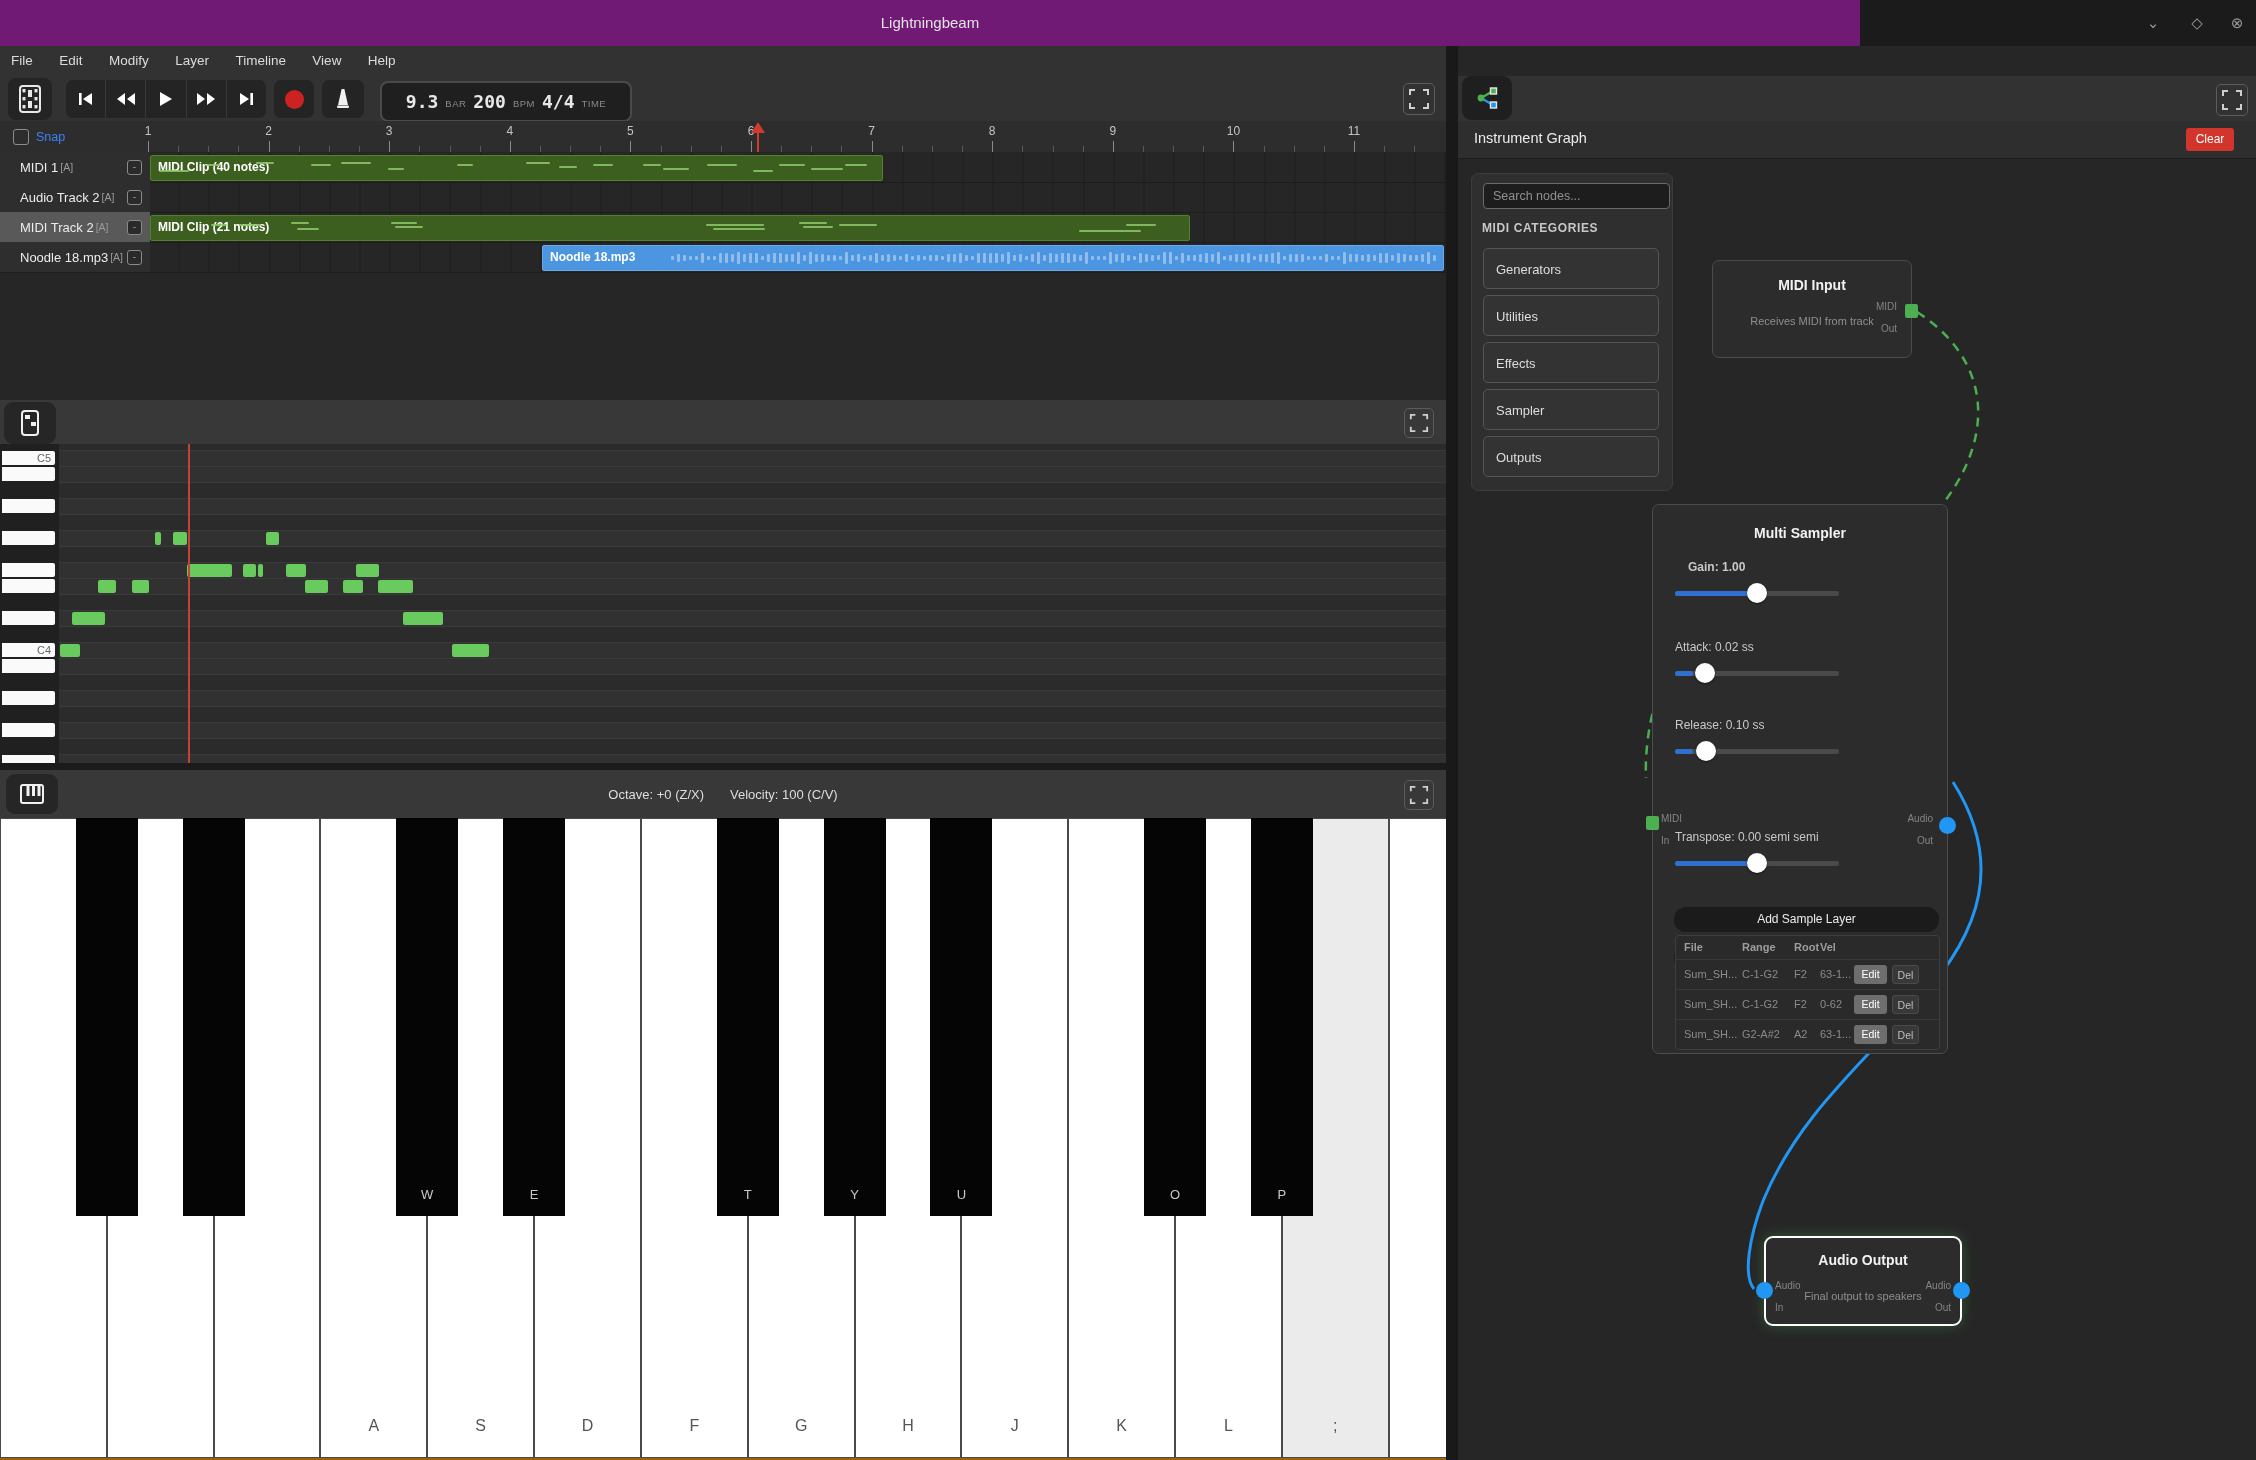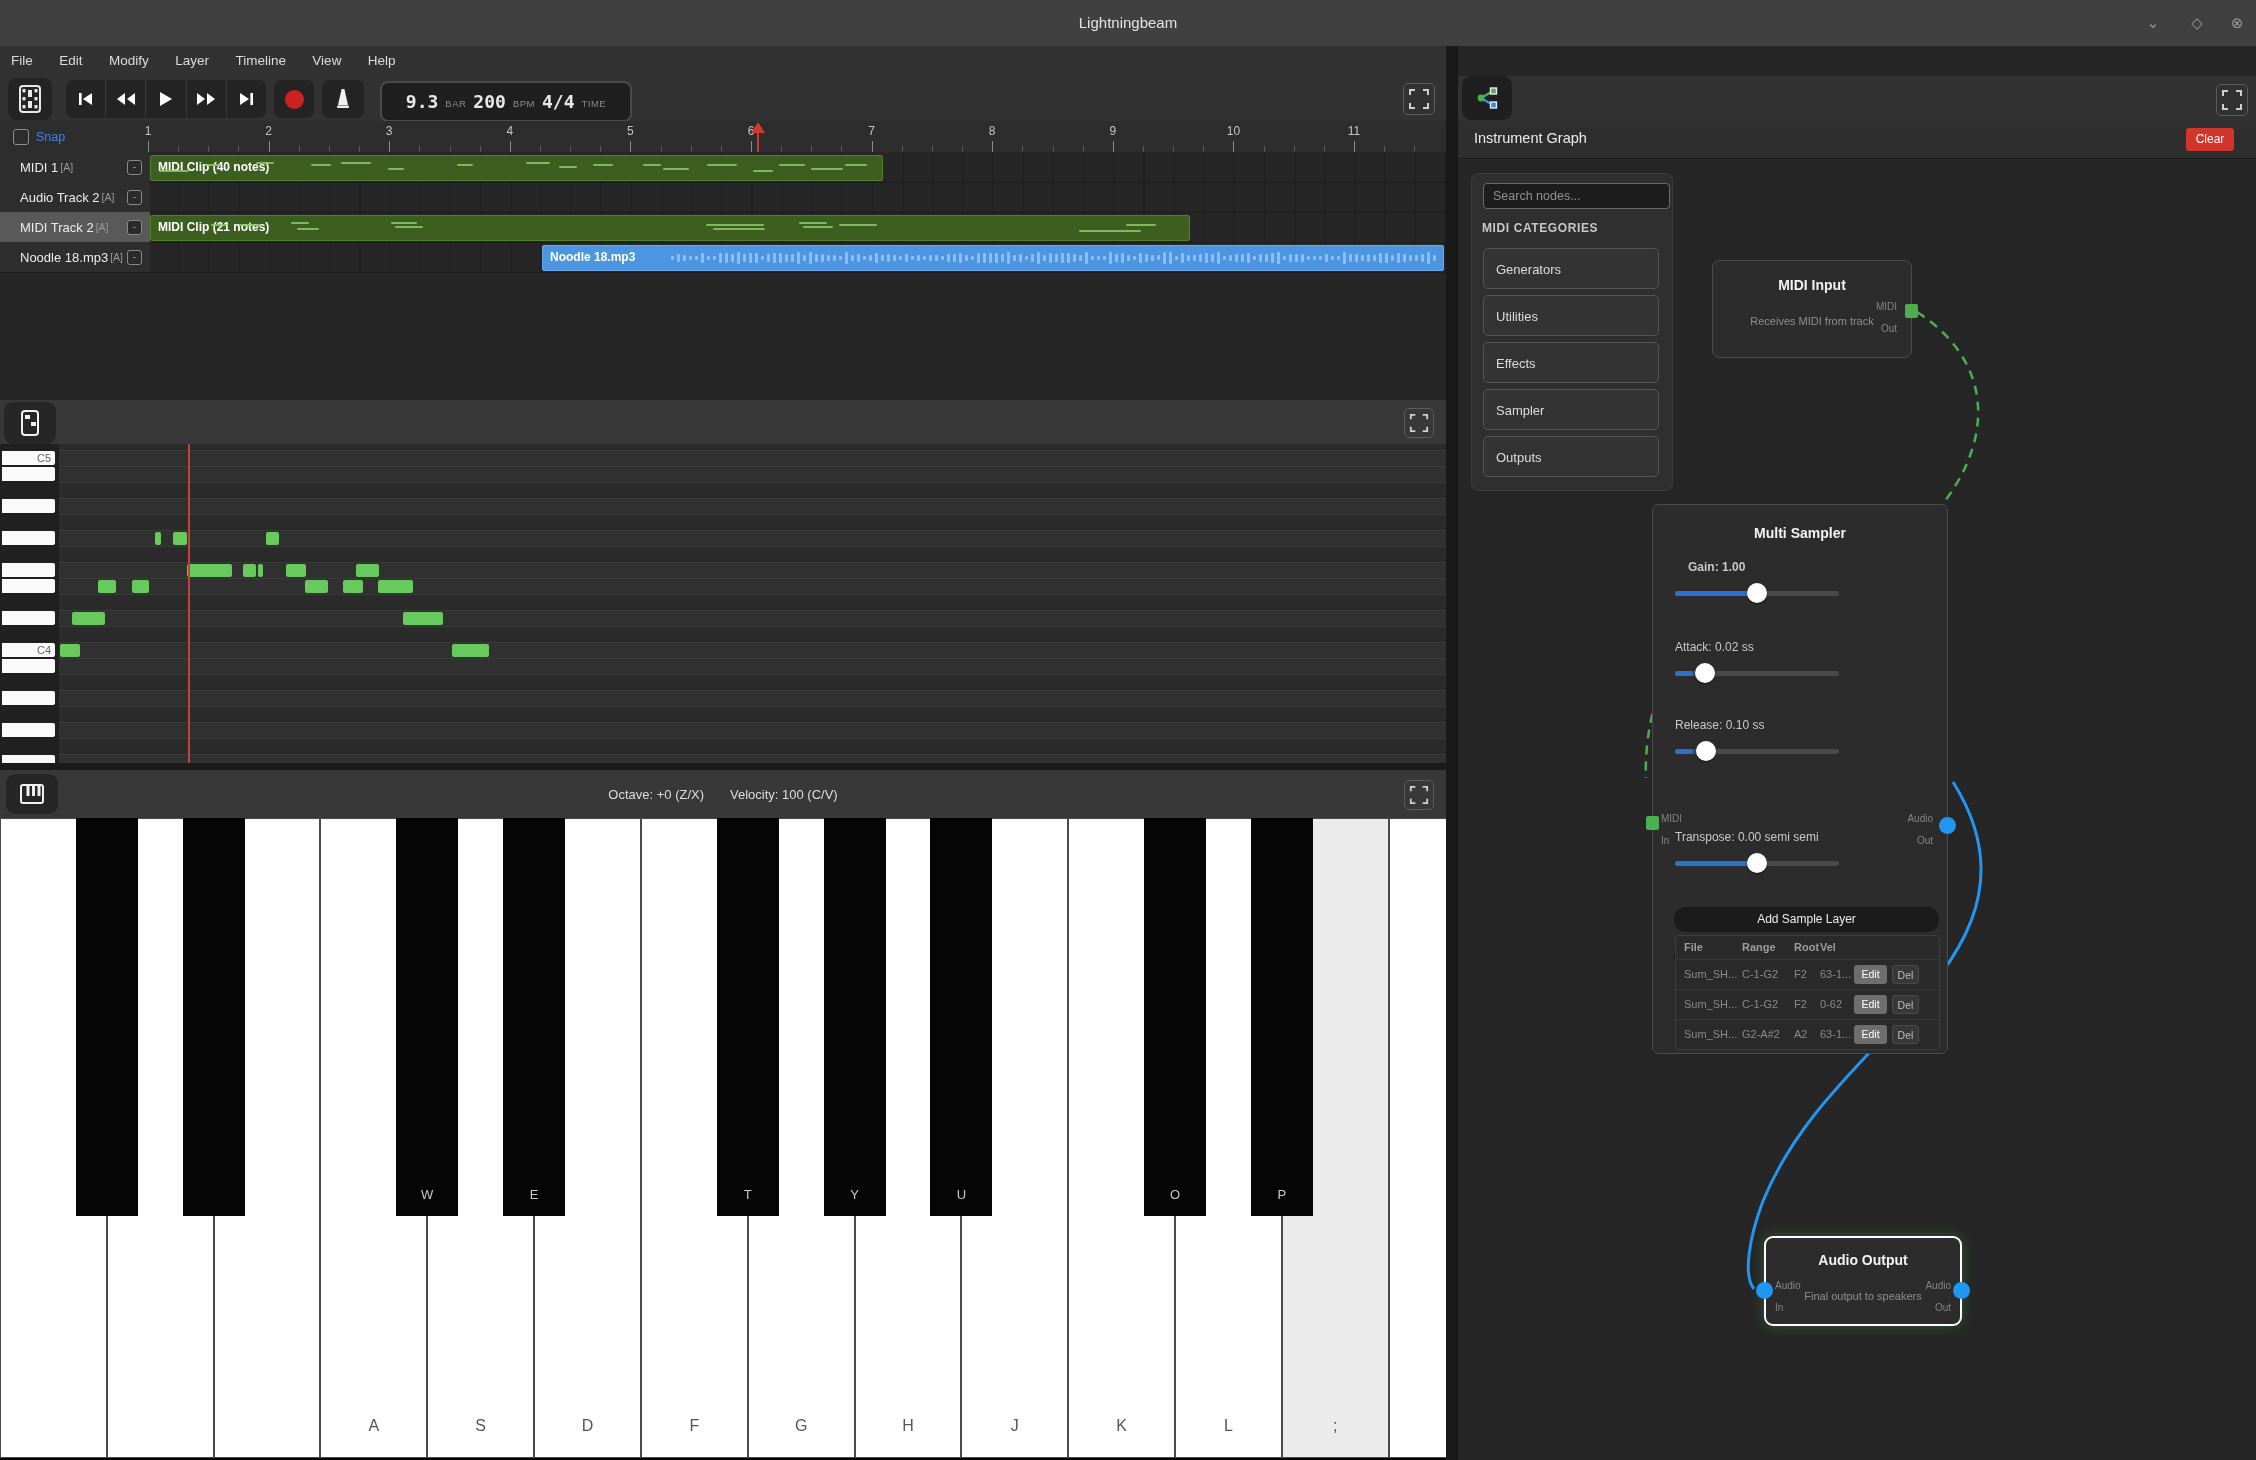--- a/index.html
+++ b/index.html
@@ -1,21 +1,21 @@
 <!DOCTYPE html>
 <html><head>
 <meta charset="utf-8">
 <style>
   html,body{margin:0;padding:0;background:#151515;width:2256px;height:1460px;overflow:hidden;
     font-family:"Liberation Sans",sans-serif;-webkit-font-smoothing:antialiased;}
   .abs{position:absolute;}
   #stage{position:relative;width:2256px;height:1460px;background:#1b1b1b;}
 
   
-  #titlebar{left:0;top:0;width:2256px;height:46px;background:#404040;border-bottom:1px solid #111;}
+  #titlebar{left:0;top:0;width:1860px;height:46px;background:#701a75;border-bottom:1px solid #111;}
   #titlebar .title{width:100%;text-align:center;line-height:46px;color:#e3e3e3;font-size:15px;}
   .winctl{top:10px;width:26px;height:26px;color:#9a9a9a;font-size:15px;text-align:center;line-height:26px;}
 
   
   #menubar{left:0;top:46px;width:2256px;height:30px;background:#323232;border-bottom:1px solid #222;}
   #menubar .mi{display:inline-block;padding:0 11px;line-height:30px;color:#dcdcdc;font-size:13.5px;}
 
   
   #transport{left:0;top:76px;width:1446px;height:45px;background:#323232;}
   .tbtn{background:#242424;border-radius:8px;display:flex;align-items:center;justify-content:center;}
@@ -65,21 +65,21 @@
      background-position-x:4px,4px;}
   #rollkeys{left:0;top:44px;width:59px;height:319px;background:#202020;overflow:hidden;}
   .rkw{position:absolute;left:2px;width:53px;background:#fafafa;border-radius:0 2px 2px 0;}
   .rkl{position:absolute;right:8px;color:#666;font-size:11px;}
   .rrow{position:absolute;left:0;width:1387px;border-bottom:1px solid #3a3a3a;}
   .rrow.w{background:#313131;} .rrow.b{background:#2b2b2b;}
   .note{position:absolute;height:13px;background:#69ca5d;border-radius:2px;}
   #ph-roll{left:188px;top:44px;width:2px;height:319px;background:#c4423a;}
 
   
-  #kbsec{left:0;top:770px;width:1446px;height:690px;background:#000000;overflow:hidden;}
+  #kbsec{left:0;top:770px;width:1446px;height:690px;background:#a16207;overflow:hidden;}
   #kbhdr{left:0;top:0;width:1446px;height:48px;background:#383838;}
   #kbbtn{left:6px;top:4px;width:52px;height:40px;background:#262626;border-radius:9px;}
   #kbinfo{left:0;top:0;width:1446px;height:48px;display:flex;align-items:center;justify-content:center;gap:26px;
       color:#dedede;font-size:13px;}
   .wkey{position:absolute;top:48px;height:640px;background:#ffffff;border:1px solid #4a4a4a;box-sizing:border-box;}
   .wkey.hl{background:#ebebeb;}
   .wlbl{position:absolute;bottom:22px;width:100%;text-align:center;color:#555;font-size:16px;}
   .bkey{position:absolute;top:48px;height:398px;background:#050505;}
   .blbl{position:absolute;bottom:14px;width:100%;text-align:center;color:#c9c9c9;font-size:13px;}
 

